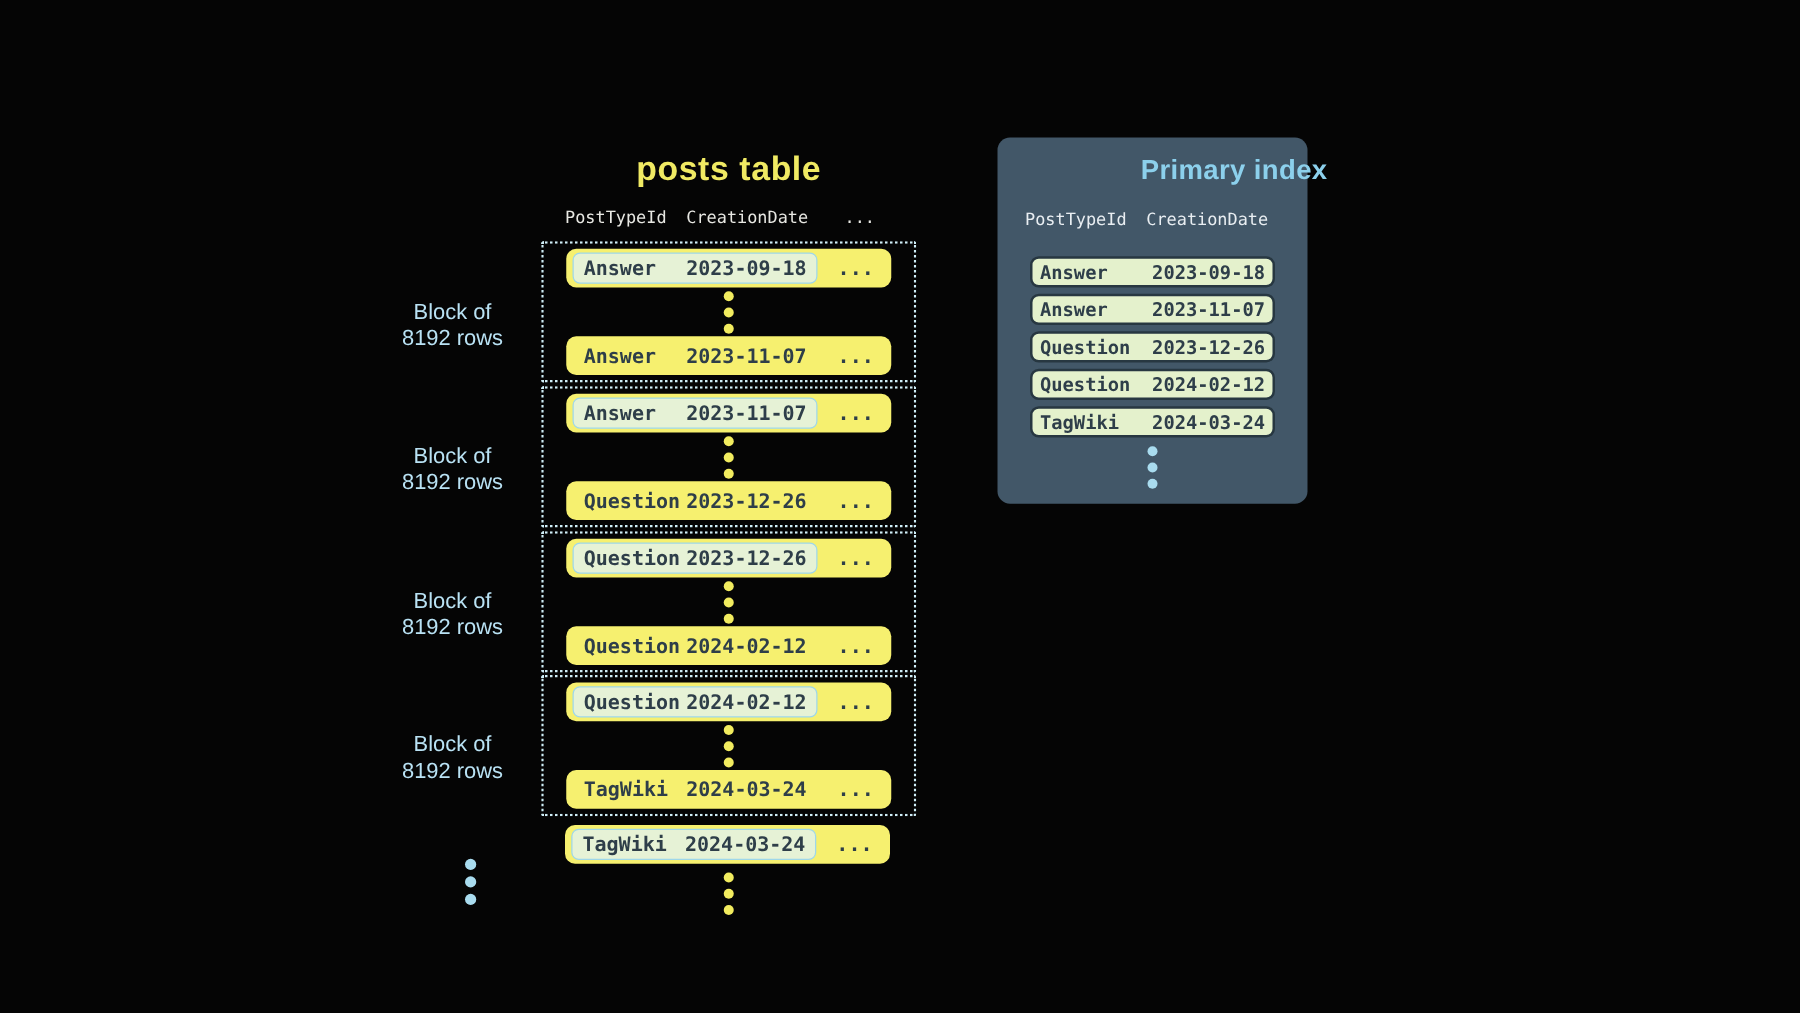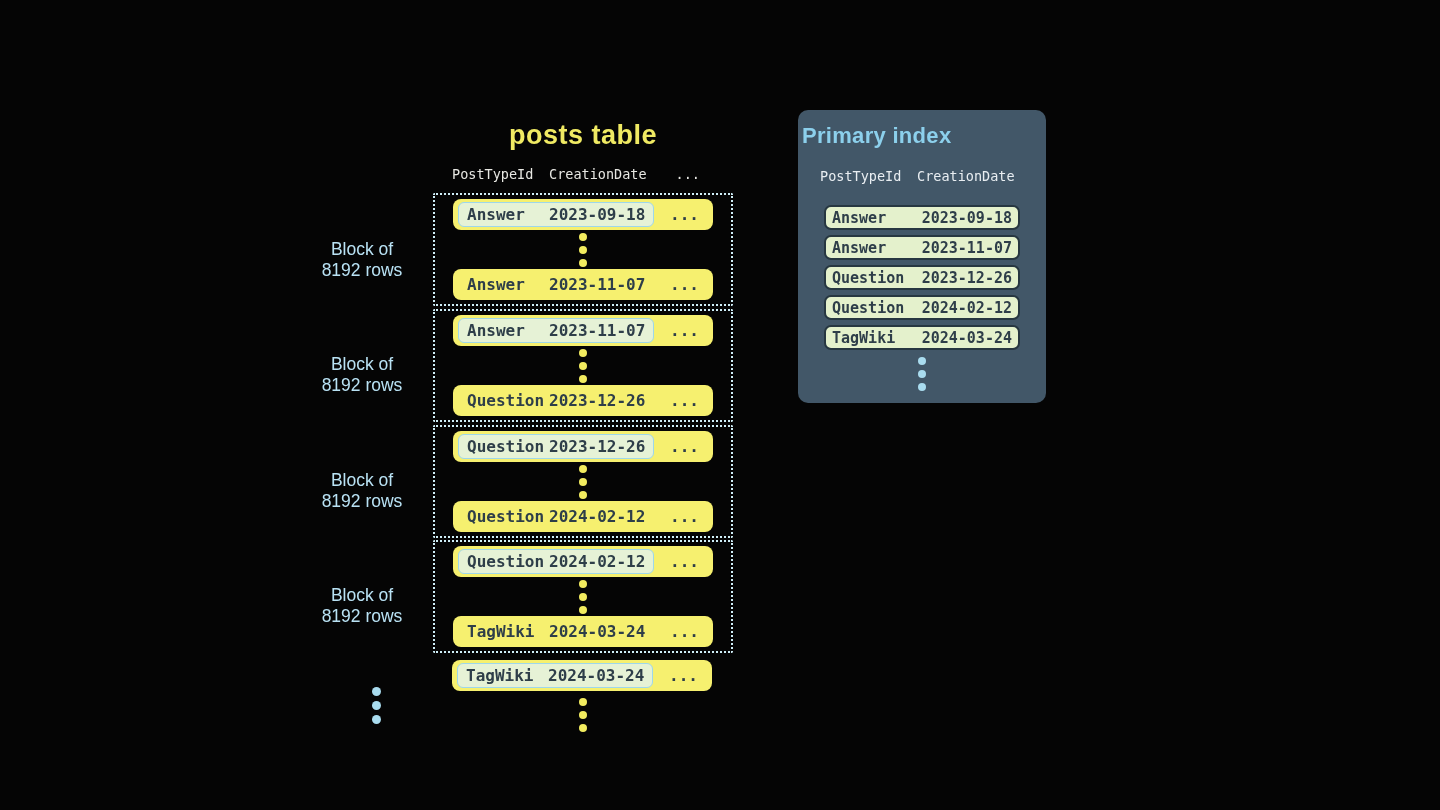--- a/index.html
+++ b/index.html
@@ -67,21 +67,21 @@
   .overflow-row{position:absolute;left:452px;top:660px;width:260px;}
   .bottom-yellow-dots{position:absolute;left:433px;top:696px;width:300px;display:flex;justify-content:center;}
   .left-blue-dots{position:absolute;left:316px;top:685px;width:120px;display:flex;justify-content:center;}
 
   
   .index-panel{
     position:absolute;left:798px;top:110px;width:248px;height:293px;
     background:#425768;border-radius:10px;
   }
   .index-title{
-    position:absolute;left:4px;top:13px;width:100%;text-align:left;
+    position:absolute;left:16px;top:13px;width:100%;text-align:right;
     font-size:22px;font-weight:600;color:#8cd0ec;letter-spacing:.3px;
   }
   .index-header{
     position:absolute;left:22px;top:58px;width:204px;display:flex;
     font-family:"DejaVu Sans Mono",monospace;font-size:13.5px;color:#e9eef2;
   }
   .index-header .hcol1{width:97px;flex:none;}
   .index-rows{position:absolute;left:26px;top:95px;width:196px;}
   .irow{
     width:100%;height:25px;margin-bottom:5px;box-sizing:border-box;

